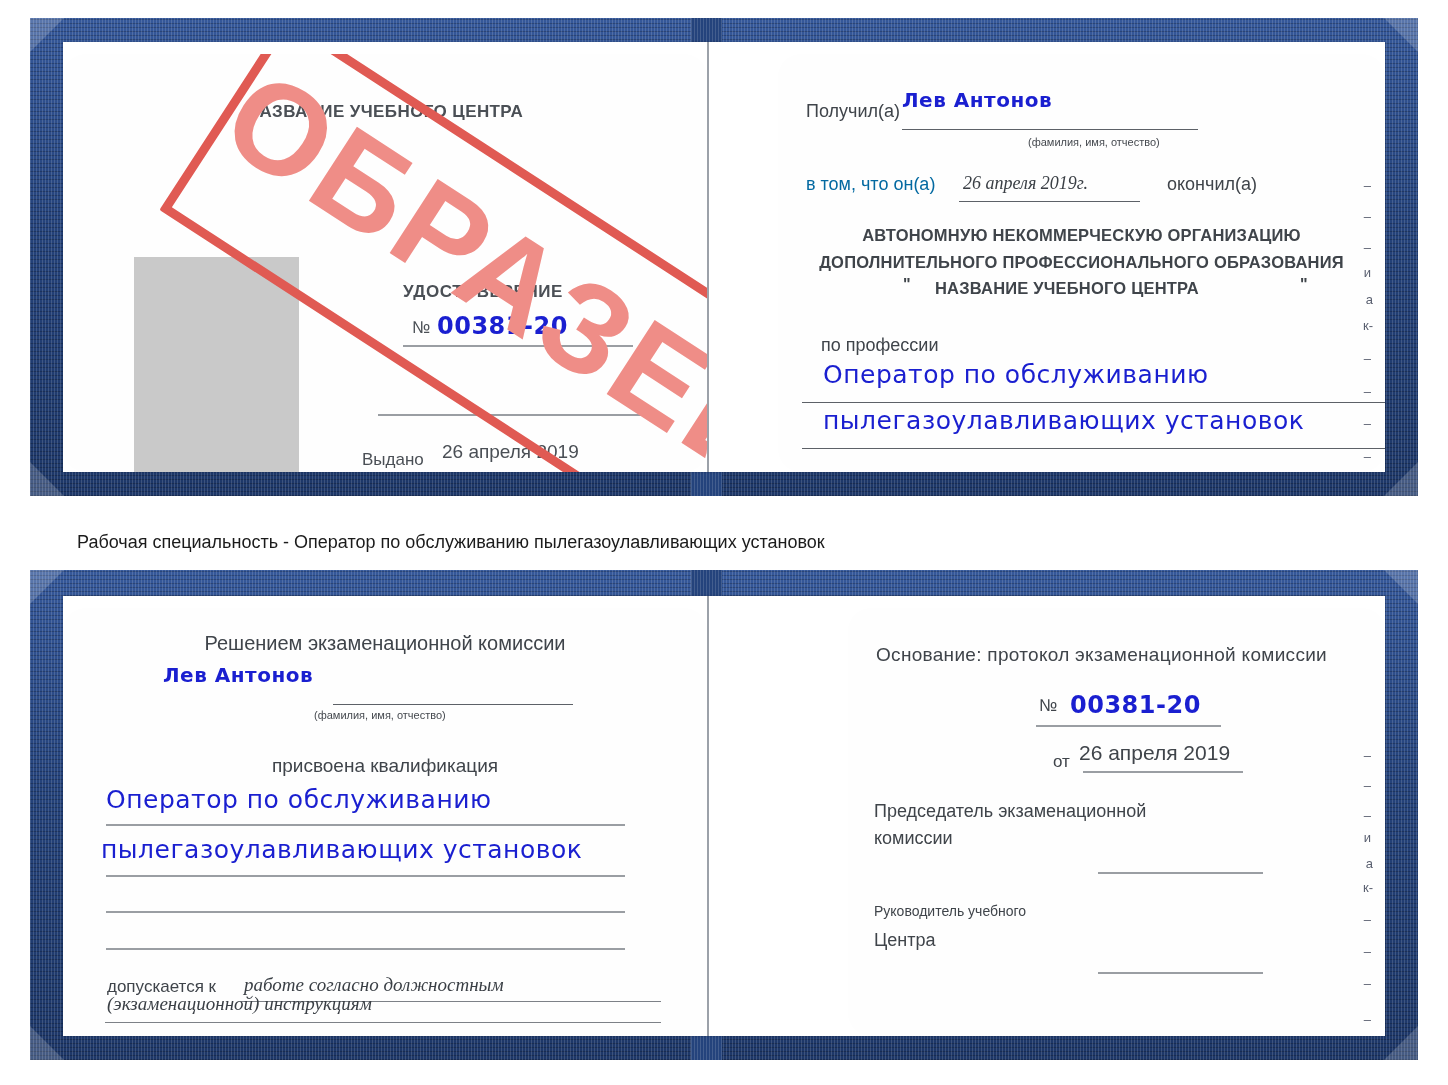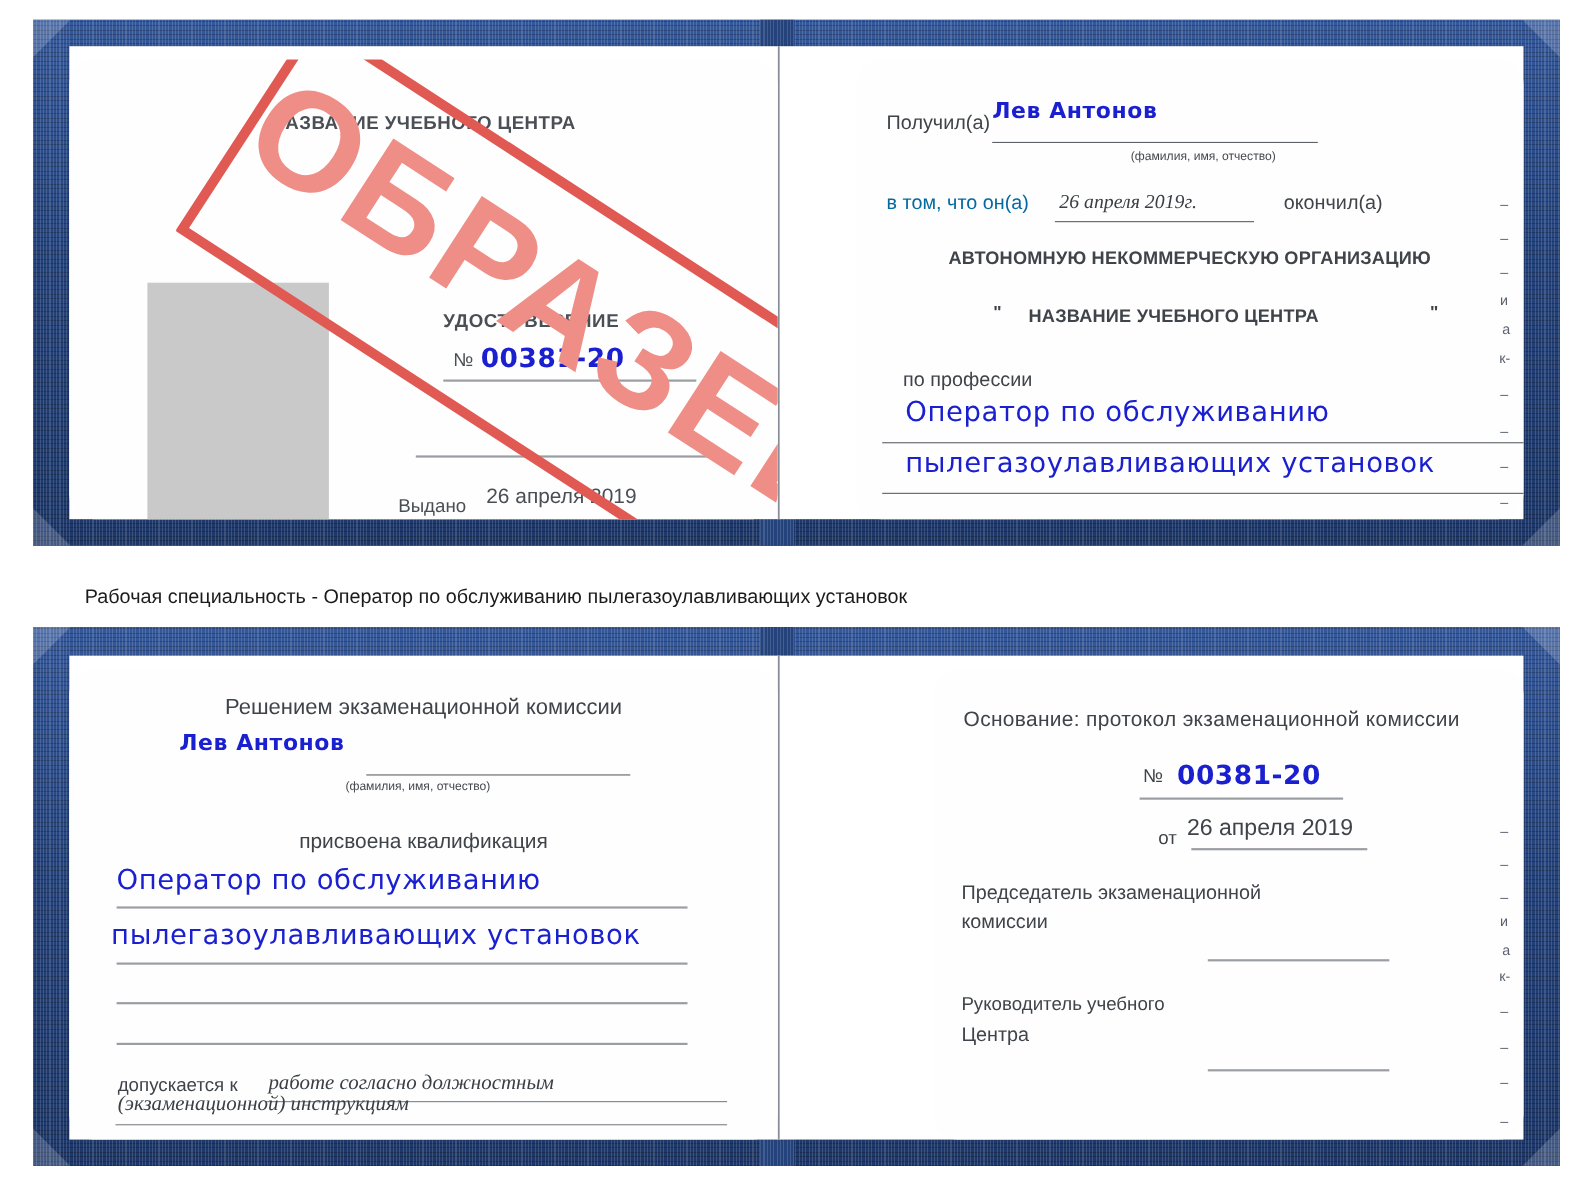--- a/index.html
+++ b/index.html
@@ -105,20 +105,21 @@
       <div class="t hand handbig" style="left:124px;top:34px;font-weight:bold;">Лев Антонов</div>
       <div class="rule dark" style="left:124px;top:75px;width:296px;"></div>
       <div class="t small" style="left:250px;top:82px;">(фамилия, имя, отчество)</div>
 
       <div class="t" style="left:28px;top:120px;font-size:18px;color:#0369a1;">в том, что он(а)</div>
       <div class="t italic" style="left:185px;top:119px;font-size:18px;">26 апреля 2019г.</div>
       <div class="rule dark" style="left:181px;top:147px;width:181px;"></div>
       <div class="t" style="left:389px;top:120px;font-size:18px;color:#3f444a;">окончил(а)</div>
 
       <div class="t" style="left:50%;transform:translateX(-50%);top:172px;font-size:16.5px;font-weight:bold;color:#3f444a;letter-spacing:.2px;">АВТОНОМНУЮ НЕКОММЕРЧЕСКУЮ ОРГАНИЗАЦИЮ</div>
+      <div class="t" style="left:50%;transform:translateX(-50%);top:199px;font-size:16.5px;font-weight:bold;color:#3f444a;letter-spacing:.2px;">ДОПОЛНИТЕЛЬНОГО ПРОФЕССИОНАЛЬНОГО ОБРАЗОВАНИЯ</div>
       <div class="t" style="left:125px;top:222px;font-size:16px;font-weight:bold;color:#3f444a;">"</div>
       <div class="t" style="left:157px;top:225px;font-size:16.5px;font-weight:bold;color:#3f444a;letter-spacing:.2px;">НАЗВАНИЕ УЧЕБНОГО ЦЕНТРА</div>
       <div class="t" style="left:522px;top:222px;font-size:16px;font-weight:bold;color:#3f444a;">"</div>
 
       <div class="t" style="left:43px;top:281px;font-size:18px;color:#3f444a;">по профессии</div>
       <div class="t hand" style="left:45px;top:306px;font-size:25px;">Оператор по обслуживанию</div>
       <div class="rule dark" style="left:24px;top:348px;width:628px;"></div>
       <div class="t hand" style="left:45px;top:352px;font-size:25px;">пылегазоулавливающих установок</div>
       <div class="rule dark" style="left:24px;top:394px;width:628px;"></div>
 
@@ -189,21 +190,21 @@
       <div class="rule" style="left:188px;top:117px;width:185px;"></div>
 
       <div class="t" style="left:205px;top:144px;font-size:17px;color:#3f444a;">от</div>
       <div class="t" style="left:231px;top:133px;font-size:21px;color:#3f444a;">26 апреля 2019</div>
       <div class="rule" style="left:235px;top:163px;width:160px;"></div>
 
       <div class="t" style="left:26px;top:193px;font-size:18px;color:#3f444a;">Председатель экзаменационной</div>
       <div class="t" style="left:26px;top:220px;font-size:18px;color:#3f444a;">комиссии</div>
       <div class="rule" style="left:250px;top:264px;width:165px;"></div>
 
-      <div class="t" style="left:26px;top:295px;font-size:17px;color:#3f444a;">Руководитель учебного</div>
+      <div class="t" style="left:26px;top:295px;font-size:14px;color:#3f444a;">Руководитель учебного</div>
       <div class="t" style="left:26px;top:322px;font-size:18px;color:#3f444a;">Центра</div>
       <div class="rule" style="left:250px;top:364px;width:165px;"></div>
 
       <div>
         <span class="edge-mark" style="right:14px;top:140px;">–</span>
         <span class="edge-mark" style="right:14px;top:170px;">–</span>
         <span class="edge-mark" style="right:14px;top:200px;">–</span>
         <span class="edge-mark" style="right:14px;top:222px;">и</span>
         <span class="edge-mark" style="right:12px;top:248px;">а</span>
         <span class="edge-mark" style="right:12px;top:272px;">к-</span>

